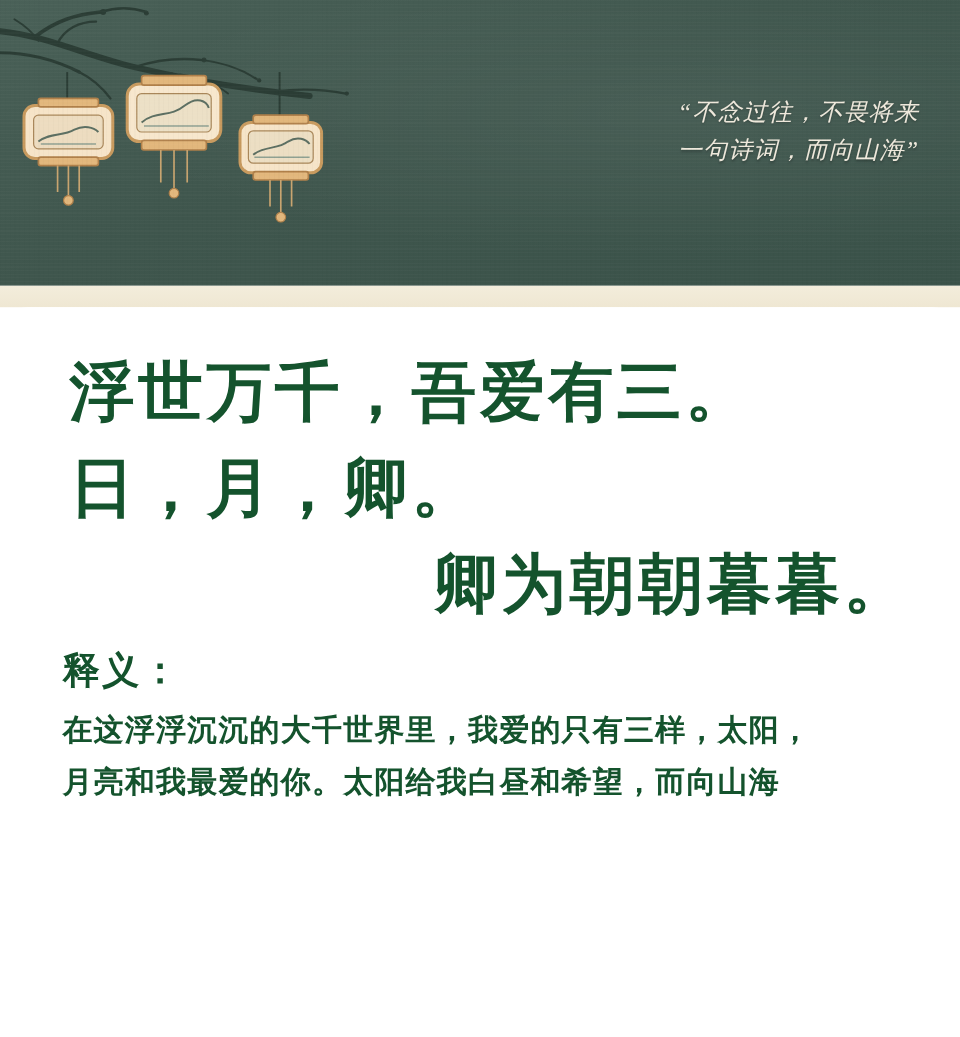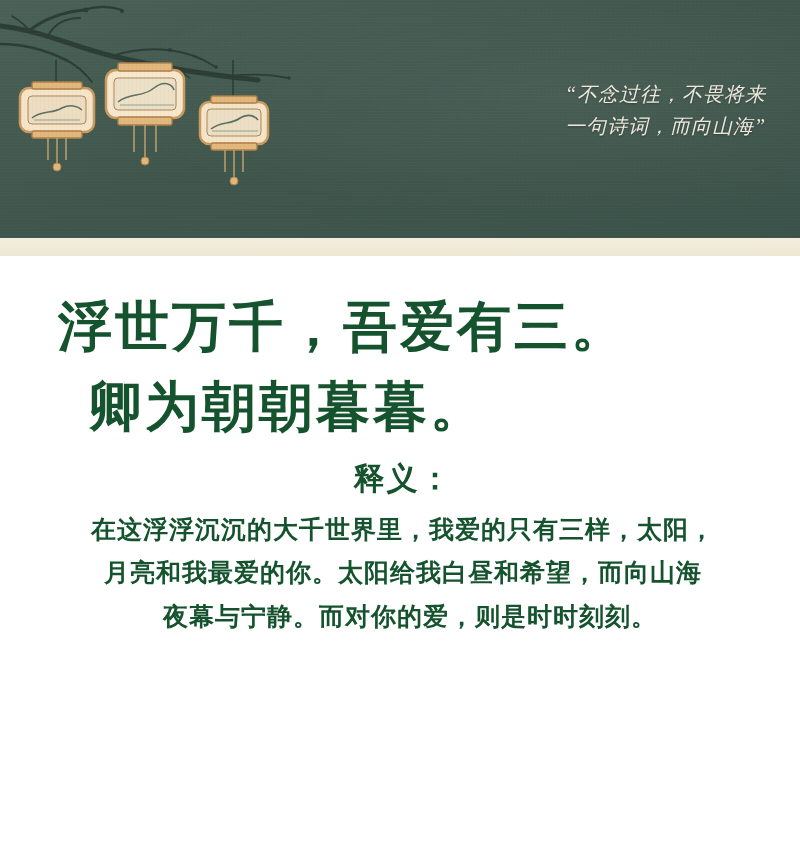--- a/index.html
+++ b/index.html
@@ -102,25 +102,24 @@
   .poem-line {
     color: #14532d;
     font-family: "Liberation Serif", "DejaVu Serif", serif;
     font-weight: bold;
     font-size: 54px;
     line-height: 1.48;
     letter-spacing: 3px;
     white-space: nowrap;
   }
   .poem-line.indent-1 { padding-left: 18px; }
-  .poem-line.indent-2 { padding-left: 30px; }
+  .poem-line.indent-2 { padding-left: 30px; text-align: right; }
 
   .gloss {
     padding: 10px 46px 0 52px;
-    text-align: center;
   }
   .gloss-title {
     color: #14532d;
     font-family: "Liberation Serif", "DejaVu Serif", serif;
     font-weight: bold;
     font-size: 31px;
     letter-spacing: 2px;
     margin-bottom: 8px;
   }
   .gloss-body {
@@ -226,26 +225,26 @@
       <span class="line">一句诗词，而向山海”</span>
     </div>
   </div>
 
   <div class="cream-strip"></div>
 
   <div class="content">
 
     <div class="poem">
       <div class="poem-line">浮世万千，吾爱有三。</div>
+      <div class="poem-line">日，月，卿。</div>
       <div class="poem-line indent-2">卿为朝朝暮暮。</div>
     </div>
 
     <div class="gloss">
       <div class="gloss-title">释义：</div>
       <div class="gloss-body">
         <span class="g-line">在这浮浮沉沉的大千世界里，我爱的只有三样，太阳，</span>
         <span class="g-line">月亮和我最爱的你。太阳给我白昼和希望，而向山海</span>
-        <span class="g-line pad">夜幕与宁静。而对你的爱，则是时时刻刻。</span>
       </div>
     </div>
 
   </div>
 </div>
 
 </body></html>

